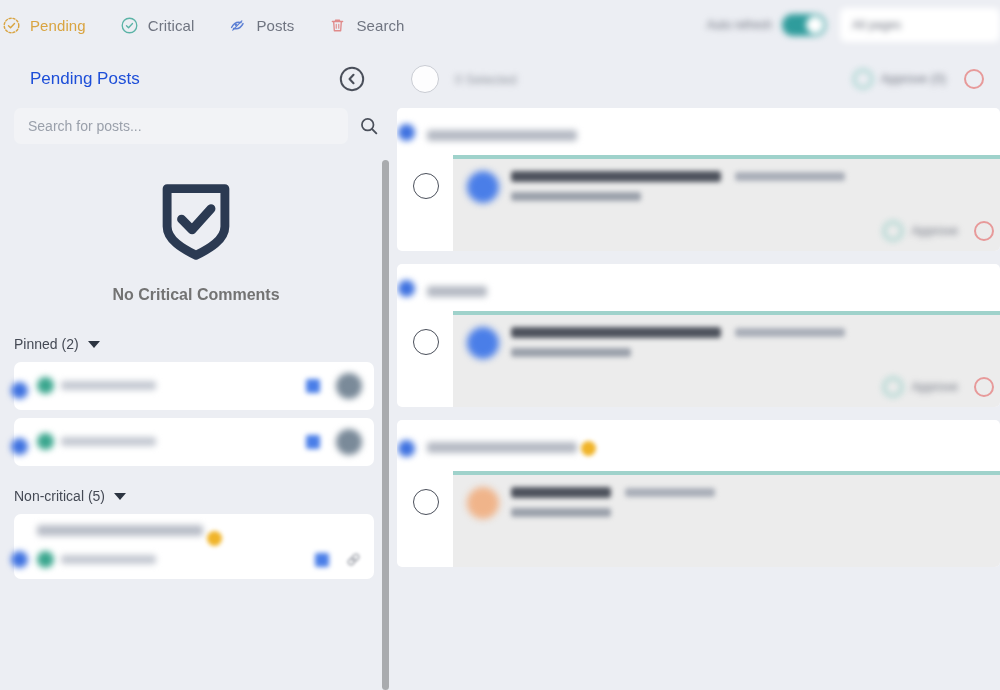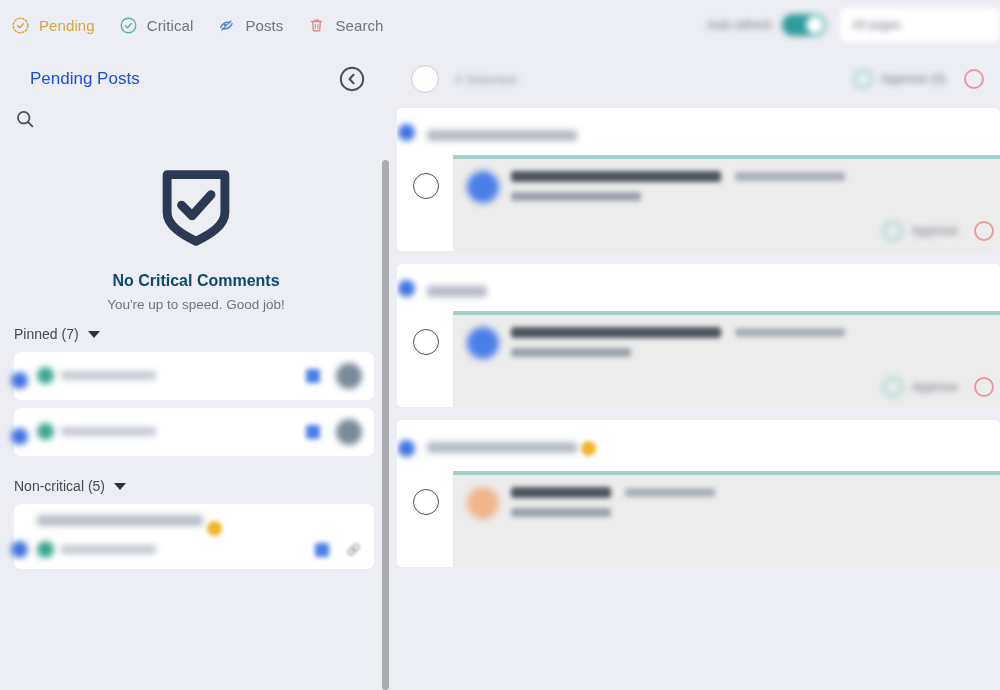--- a/index.html
+++ b/index.html
@@ -10,21 +10,21 @@
     overflow: hidden;
   }
   .app { position: relative; width: 1000px; height: 690px; }
 
   
   .topbar {
     position: absolute; left: 0; top: 0; width: 1000px; height: 50px;
     background: #eceef3;
     display: flex; align-items: center;
   }
-  .tabs { display: flex; align-items: center; gap: 24px; padding-left: 11px; text-align: right; }
+  .tabs { display: flex; align-items: center; gap: 34px; padding-left: 2px; text-align: right; }
   .tab { display: flex; align-items: center; gap: 9px; cursor: pointer; }
   .tab-label { font-size: 15px; color: #6f7480; letter-spacing: .1px; }
   .tab.active .tab-label { color: #d9a441; }
   .tab-icon { width: 19px; height: 19px; display: block; }
 
   .topright {
     position: absolute; right: 0; top: 0; height: 50px;
     display: flex; align-items: center; gap: 14px; padding-right: 0px;
   }
   .autorefresh-wrap { display: flex; align-items: center; gap: 10px; filter: blur(3.2px); }
@@ -63,21 +63,21 @@
     font-family: "Liberation Sans", sans-serif; outline: none;
   }
   .search-input::placeholder { color: #9aa0ab; }
   .search-icon { width: 22px; height: 22px; cursor: pointer; flex: 0 0 auto; }
 
   
   .empty {
     padding-top: 38px; text-align: center;
   }
   .empty-icon { display: block; margin: 0 auto 20px; }
-  .empty-title { font-size: 16px; font-weight: bold; color: #0c4a6e; margin-bottom: 7px; }
+  .empty-title { font-size: 16px; font-weight: bold; color: #737373; margin-bottom: 18px; }
   .empty-sub { font-size: 13.5px; color: #6f7480; }
 
   
   .group-head {
     display: flex; align-items: center; gap: 9px;
     padding: 14px 0 10px 14px;
   }
   .group-label { font-size: 14px; color: #454a55; }
   .caret { width: 0; height: 0; border-left: 6px solid transparent;
            border-right: 6px solid transparent; border-top: 7px solid #2c3440; cursor: pointer; }
@@ -228,41 +228,41 @@
       <span class="sidebar-title">Pending Posts</span>
       <span class="collapse-btn">
         <svg viewBox="0 0 24 24" width="28" height="28" fill="none">
           <circle cx="12" cy="12" r="9.6" stroke="#4a4f5a" stroke-width="1.7"></circle>
           <path d="M13.3 8.4L9.9 12l3.4 3.6" stroke="#4a4f5a" stroke-width="1.8" stroke-linecap="round" stroke-linejoin="round"></path>
         </svg>
       </span>
     </div>
 
     <div class="search-row">
+      <input class="search-input" type="text" placeholder="Search for posts..." style="">
       <span class="search-icon">
         <svg viewBox="0 0 24 24" width="22" height="22" fill="none">
           <circle cx="10.6" cy="10.6" r="6.3" stroke="#4a4f5a" stroke-width="1.9"></circle>
           <path d="M15.4 15.4L20 20" stroke="#4a4f5a" stroke-width="2.1" stroke-linecap="round"></path>
         </svg>
       </span>
     </div>
 
     <div class="empty">
       <span class="empty-icon">
         <svg viewBox="0 0 64 72" width="72" height="80" fill="none">
           <path d="M6 6h52v34c0 12-14 20-26 26C20 60 6 52 6 40V6z" stroke="#2b3a52" stroke-width="8" stroke-linejoin="round"></path>
           <path d="M19 33.5l9.5 9.5L45.5 24" stroke="#2b3a52" stroke-width="8" stroke-linecap="round" stroke-linejoin="round"></path>
         </svg>
       </span>
       <div class="empty-title">No Critical Comments</div>
-      <div class="empty-sub">You're up to speed. Good job!</div>
     </div>
 
     <div class="group-head">
-      <span class="group-label">Pinned (7)</span>
+      <span class="group-label">Pinned (2)</span>
       <span class="caret"></span>
     </div>
 
     <div class="scard">
       <span class="av">
         <span class="av-circle"></span>
         <span class="av-badge"></span>
       </span>
       <span class="scard-body">
         <span class="blur-line" style="width:100%"></span>

